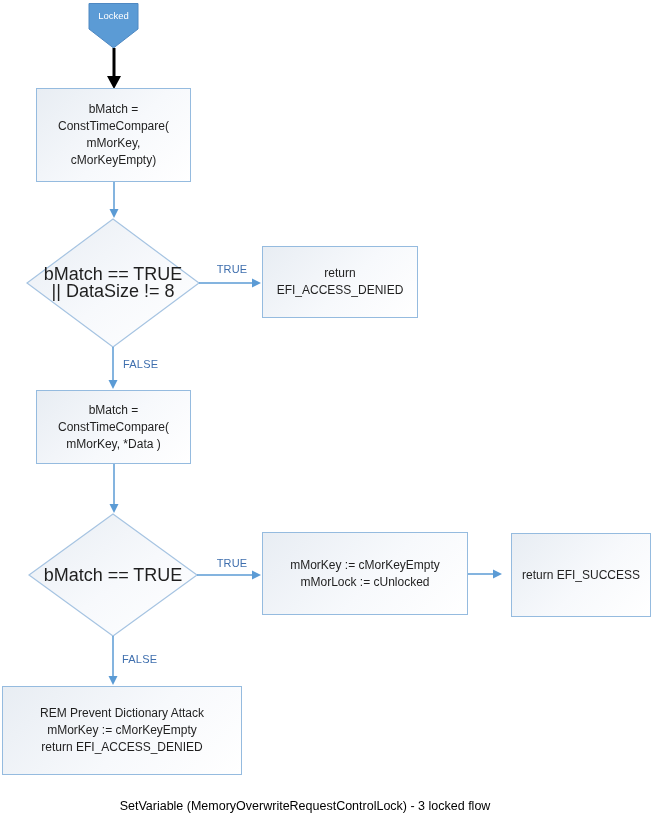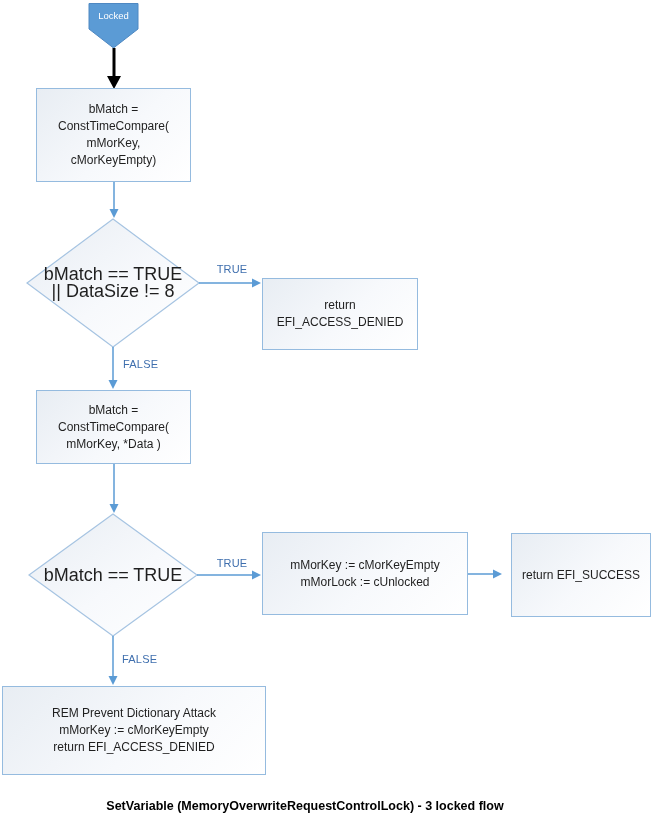--- a/index.html
+++ b/index.html
@@ -52,21 +52,21 @@
     left: 89px; top: 10px; width: 49px;
     text-align: center;
     font-size: 9.5px;
     color: #ffffff;
   }
   #caption {
     position: absolute;
     left: 0; top: 799px; width: 610px;
     text-align: center;
     font-size: 12.5px;
-    font-weight: bold;
+    font-weight: normal;
     color: #000000;
   }
 </style>
 </head>
 <body>
 
 <div id="canvas">
 
   <svg id="wires" viewBox="0 0 672 826" xmlns="http://www.w3.org/2000/svg">
     <defs>
@@ -108,33 +108,33 @@
     <polygon points="108.5,676 117.5,676 113,685" fill="#5B9BD5"></polygon>
   </svg>
 
   <div id="start-label">Locked</div>
 
   <div class="node" style="left:36px; top:88px; width:155px; height:94px;">bMatch =
 ConstTimeCompare(
 mMorKey,
 cMorKeyEmpty)</div>
 
-  <div class="node" style="left:262px; top:246px; width:156px; height:72px;margin-top:32px;">return
+  <div class="node" style="left:262px; top:246px; width:156px; height:72px;">return
 EFI_ACCESS_DENIED</div>
 
   <div class="node" style="left:36px; top:390px; width:155px; height:74px;">bMatch =
 ConstTimeCompare(
 mMorKey, *Data )</div>
 
   <div class="node" style="left:262px; top:532px; width:206px; height:83px;">mMorKey := cMorKeyEmpty
 mMorLock := cUnlocked</div>
 
   <div class="node" style="left:511px; top:533px; width:140px; height:84px;">return EFI_SUCCESS</div>
 
-  <div class="node" style="left:2px; top:686px; width:264px; height:89px;">REM Prevent Dictionary Attack
+  <div class="node" style="left:2px; top:686px; width:240px; height:89px;">REM Prevent Dictionary Attack
 mMorKey := cMorKeyEmpty
 return EFI_ACCESS_DENIED</div>
 
   <div class="diamond-text" style="left:28px; top:266px; width:170px;">bMatch == TRUE
 || DataSize != 8</div>
 
   <div class="diamond-text" style="left:28px; top:567px; width:170px;">bMatch == TRUE</div>
 
   <div class="edge-label center" style="left:212px; top:263px; width:40px;">TRUE</div>
 

